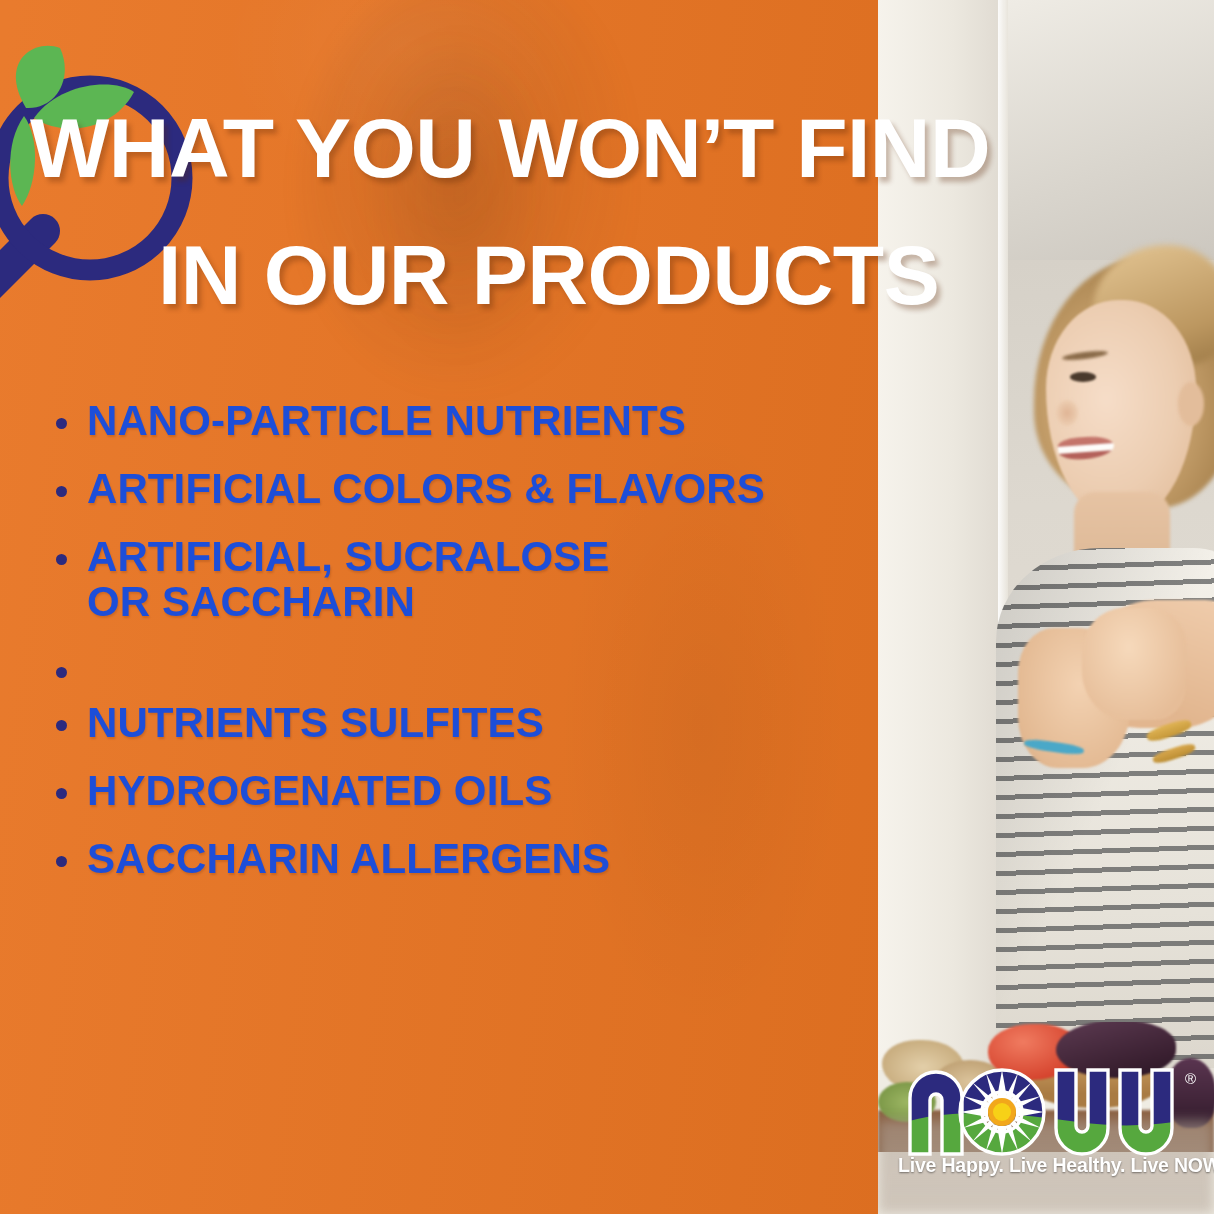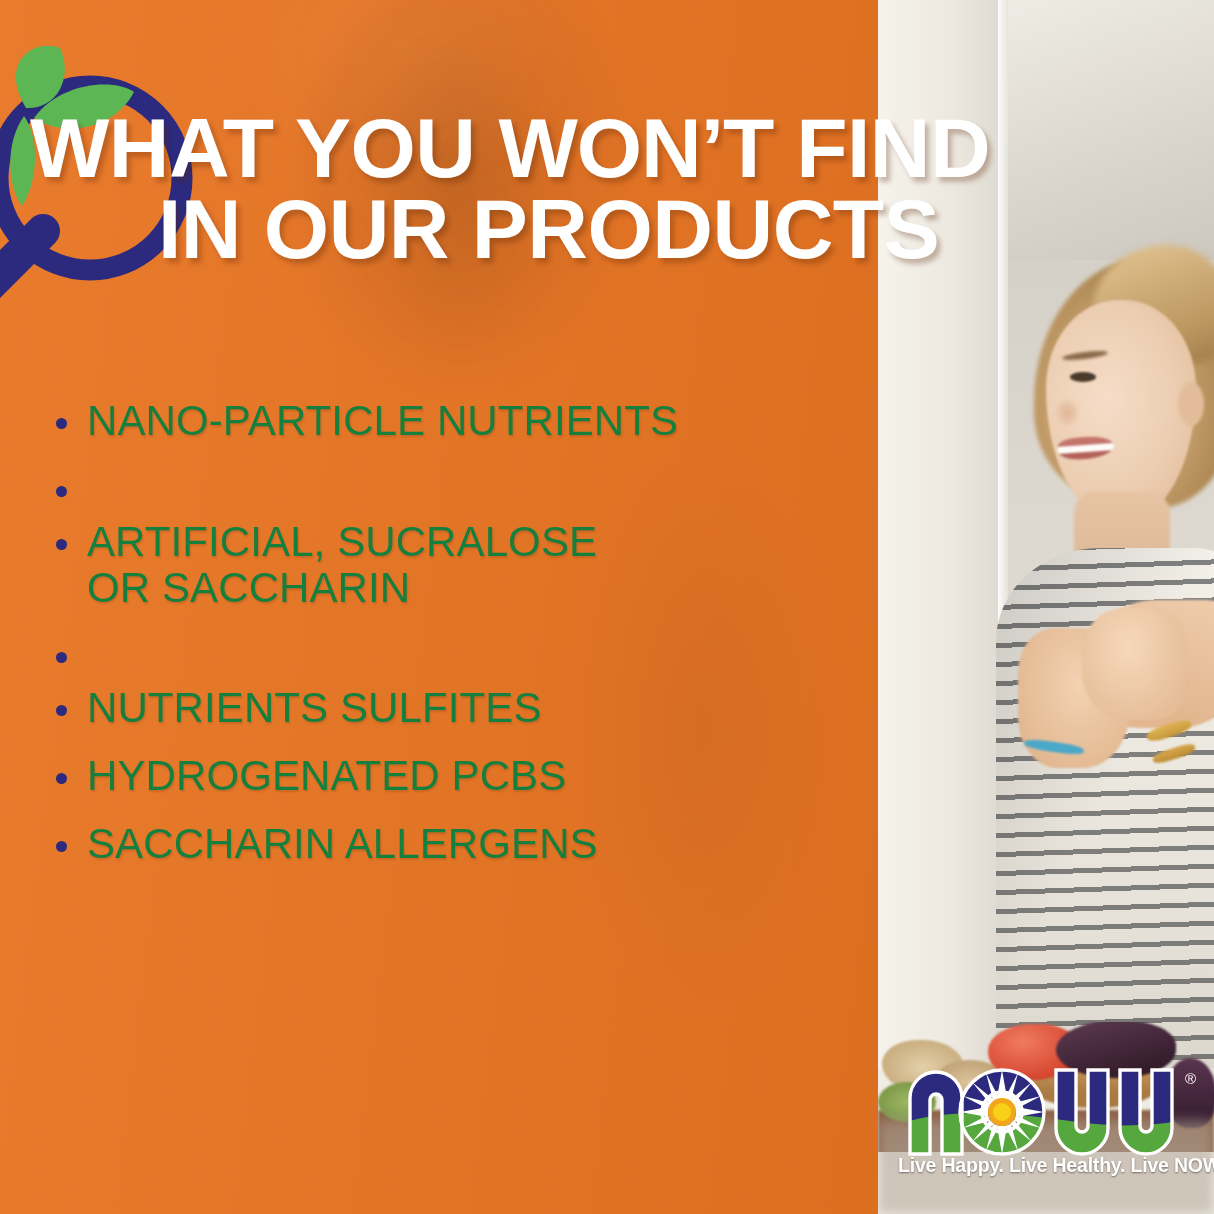--- a/index.html
+++ b/index.html
@@ -169,42 +169,42 @@
     line-height:.96; letter-spacing:-.5px;
     z-index:5;
   }
   .t-line{
     color:#ffffff;
     font-size:84px;
     font-weight:600;
     text-shadow:4px 5px 5px rgba(90,35,5,.30);
     white-space:nowrap;
   }
-  .t-line.l2{ padding-left:128px; }
+  .t-line.l2{ padding-left:128px;margin-top:46px; }
   .t-bold{ font-weight:800; letter-spacing:-1px; }
 
   
   .list{
     position:absolute; left:56px; top:398px; width:810px;
     z-index:6;
   }
   .li{
     display:flex; align-items:flex-start;
     margin-bottom:22px;
   }
   .dot{
     flex:0 0 auto;
     width:11px; height:11px; border-radius:50%;
     background:#2c2a7e;
     margin-top:20px; margin-right:20px;
   }
   .li-text{
-    color:#15803d;
+    color:#1d4ed8;
     font-size:42px;
-    font-weight:400;
+    font-weight:700;
     line-height:1.09;
     letter-spacing:.1px;
     text-shadow:1px 2px 2px rgba(110,45,8,.20);
     white-space:pre-line;
   }
 
   
   .logo{
     position:absolute; left:898px; top:1062px; width:300px; height:136px;
     z-index:8;
@@ -294,40 +294,41 @@
 
   <div class="list">
 
     <div class="li">
       <span class="dot"></span>
       <span class="li-text">NANO-PARTICLE NUTRIENTS</span>
     </div>
 
     <div class="li">
       <span class="dot"></span>
+      <span class="li-text">ARTIFICIAL COLORS &amp; FLAVORS</span>
     </div>
 
     <div class="li">
       <span class="dot"></span>
       <span class="li-text">ARTIFICIAL, SUCRALOSE
 OR SACCHARIN</span>
     </div>
 
     <div class="li">
       <span class="dot"></span>
     </div>
 
     <div class="li">
       <span class="dot"></span>
       <span class="li-text">NUTRIENTS SULFITES</span>
     </div>
 
     <div class="li">
       <span class="dot"></span>
-      <span class="li-text">HYDROGENATED PCBS</span>
+      <span class="li-text">HYDROGENATED OILS</span>
     </div>
 
 
     <div class="li">
       <span class="dot"></span>
       <span class="li-text">SACCHARIN ALLERGENS</span>
     </div>
 
   </div>
 

